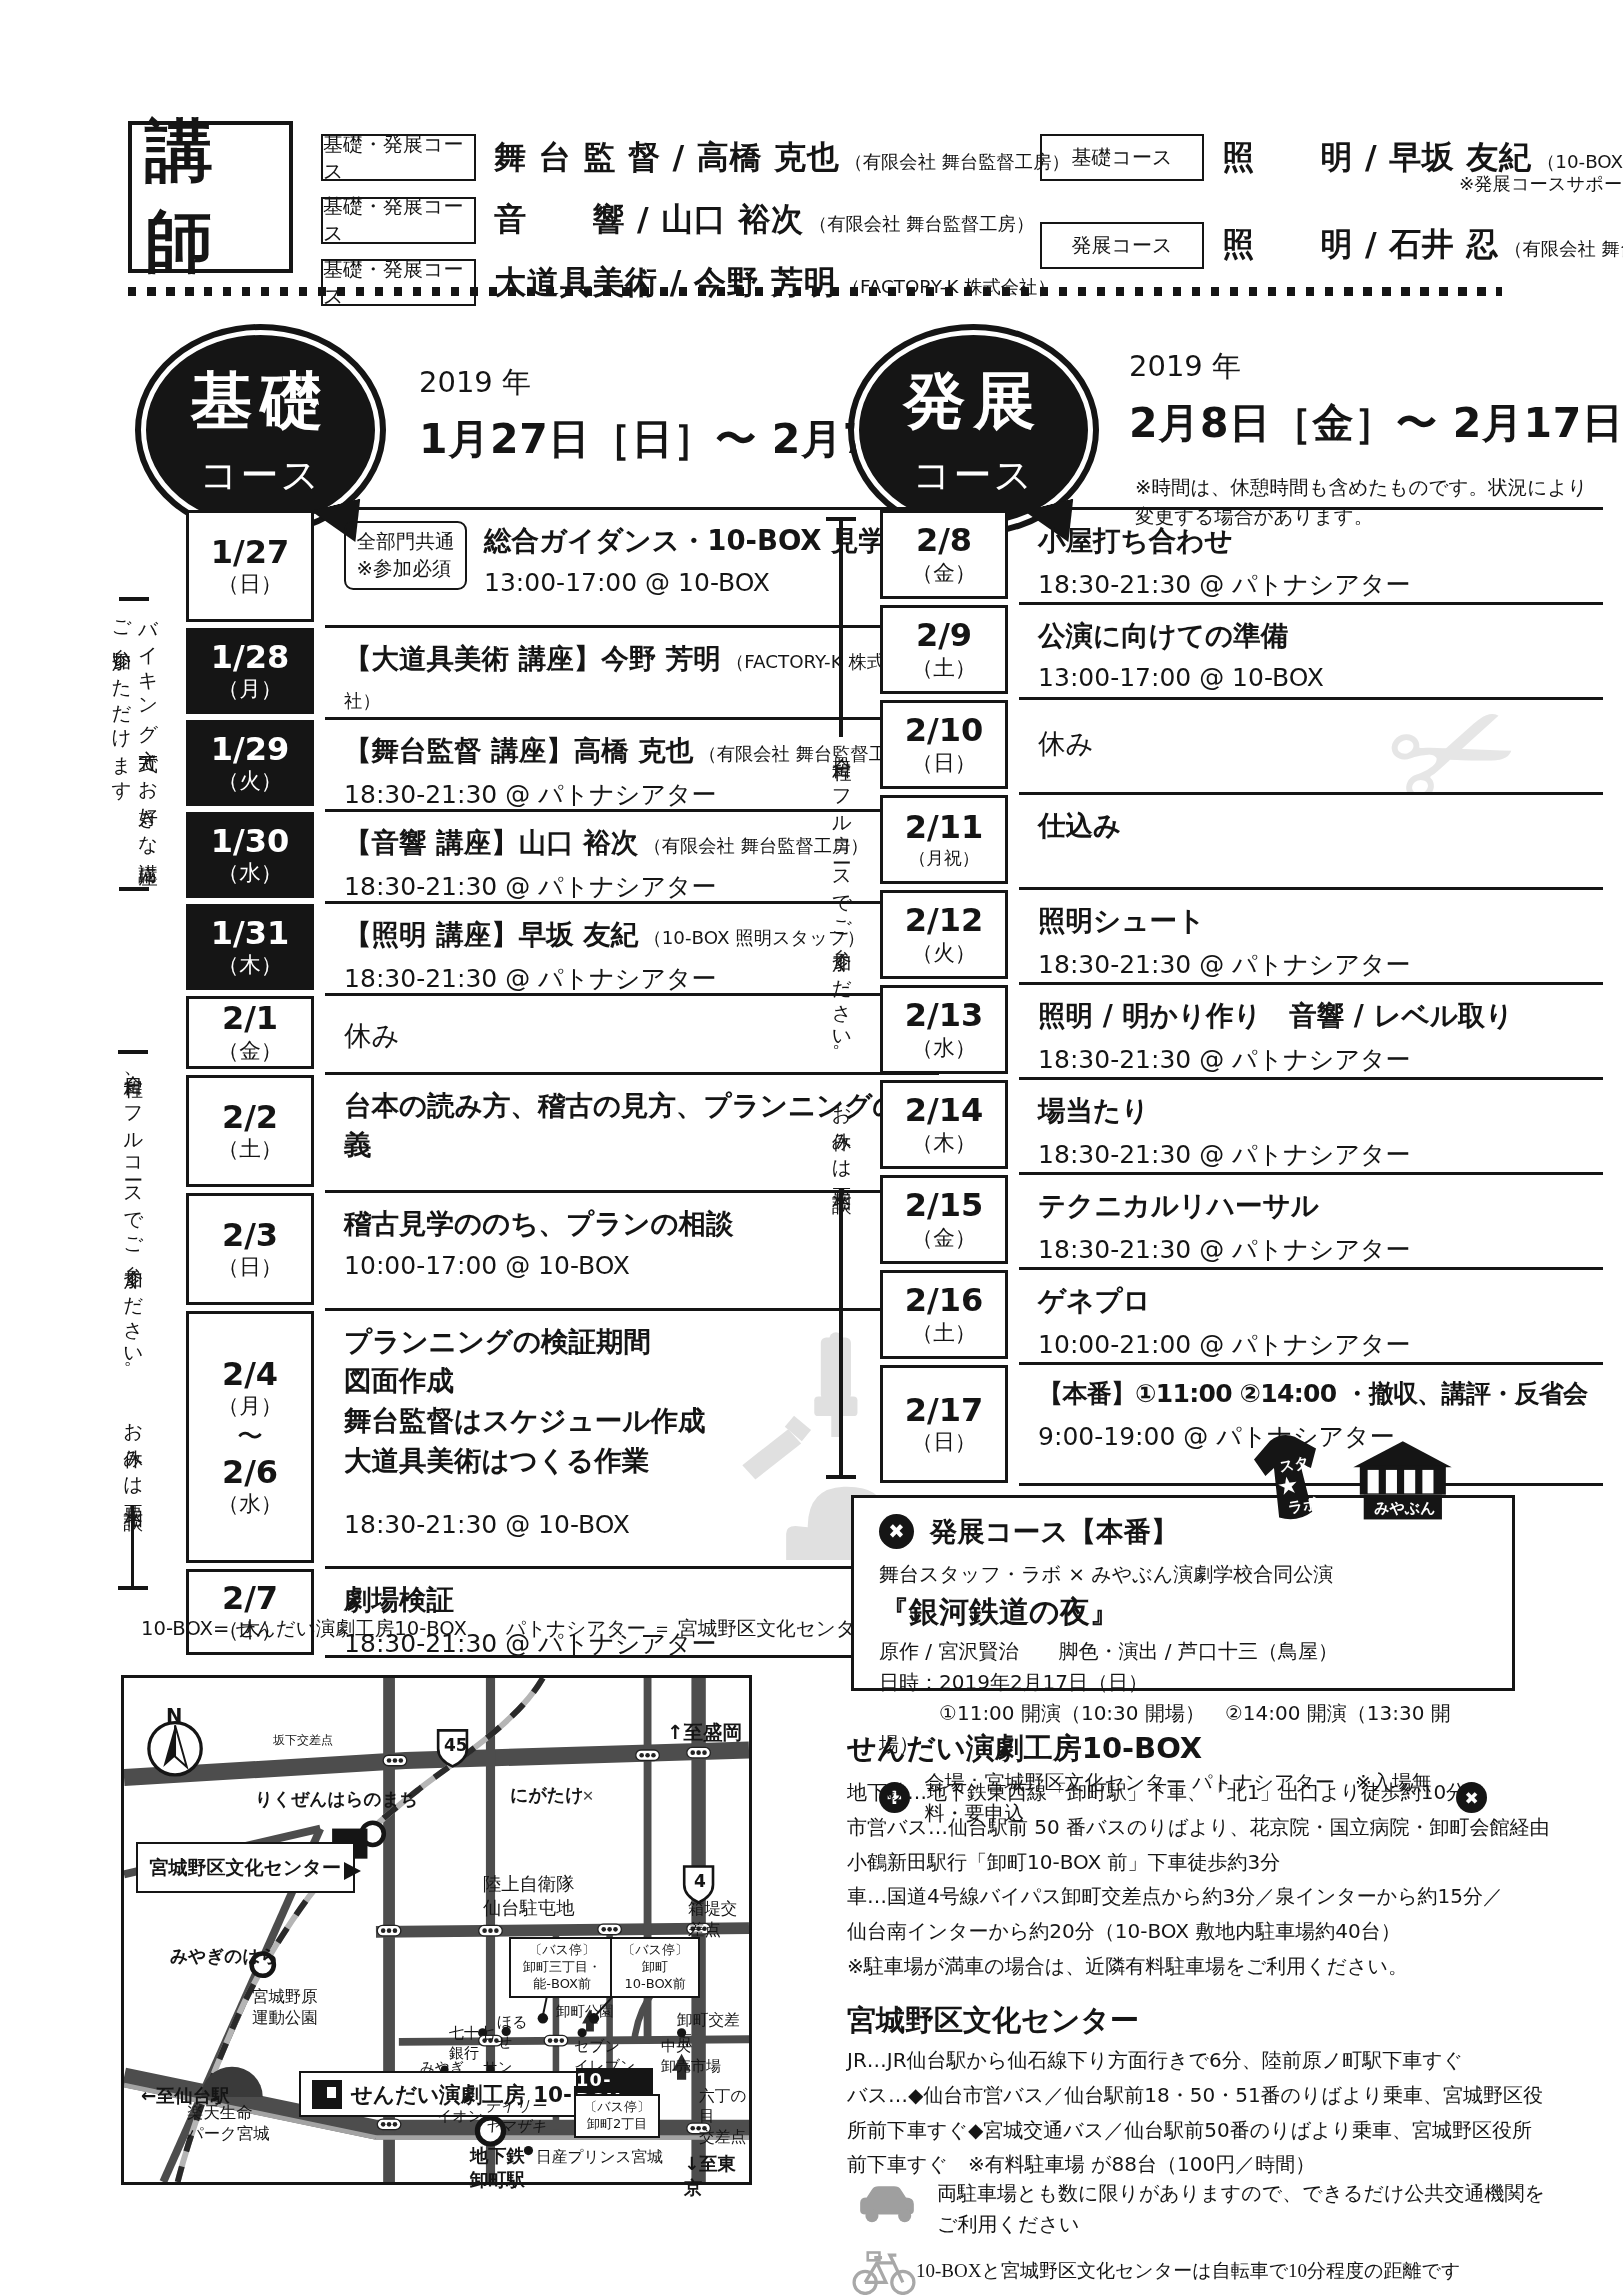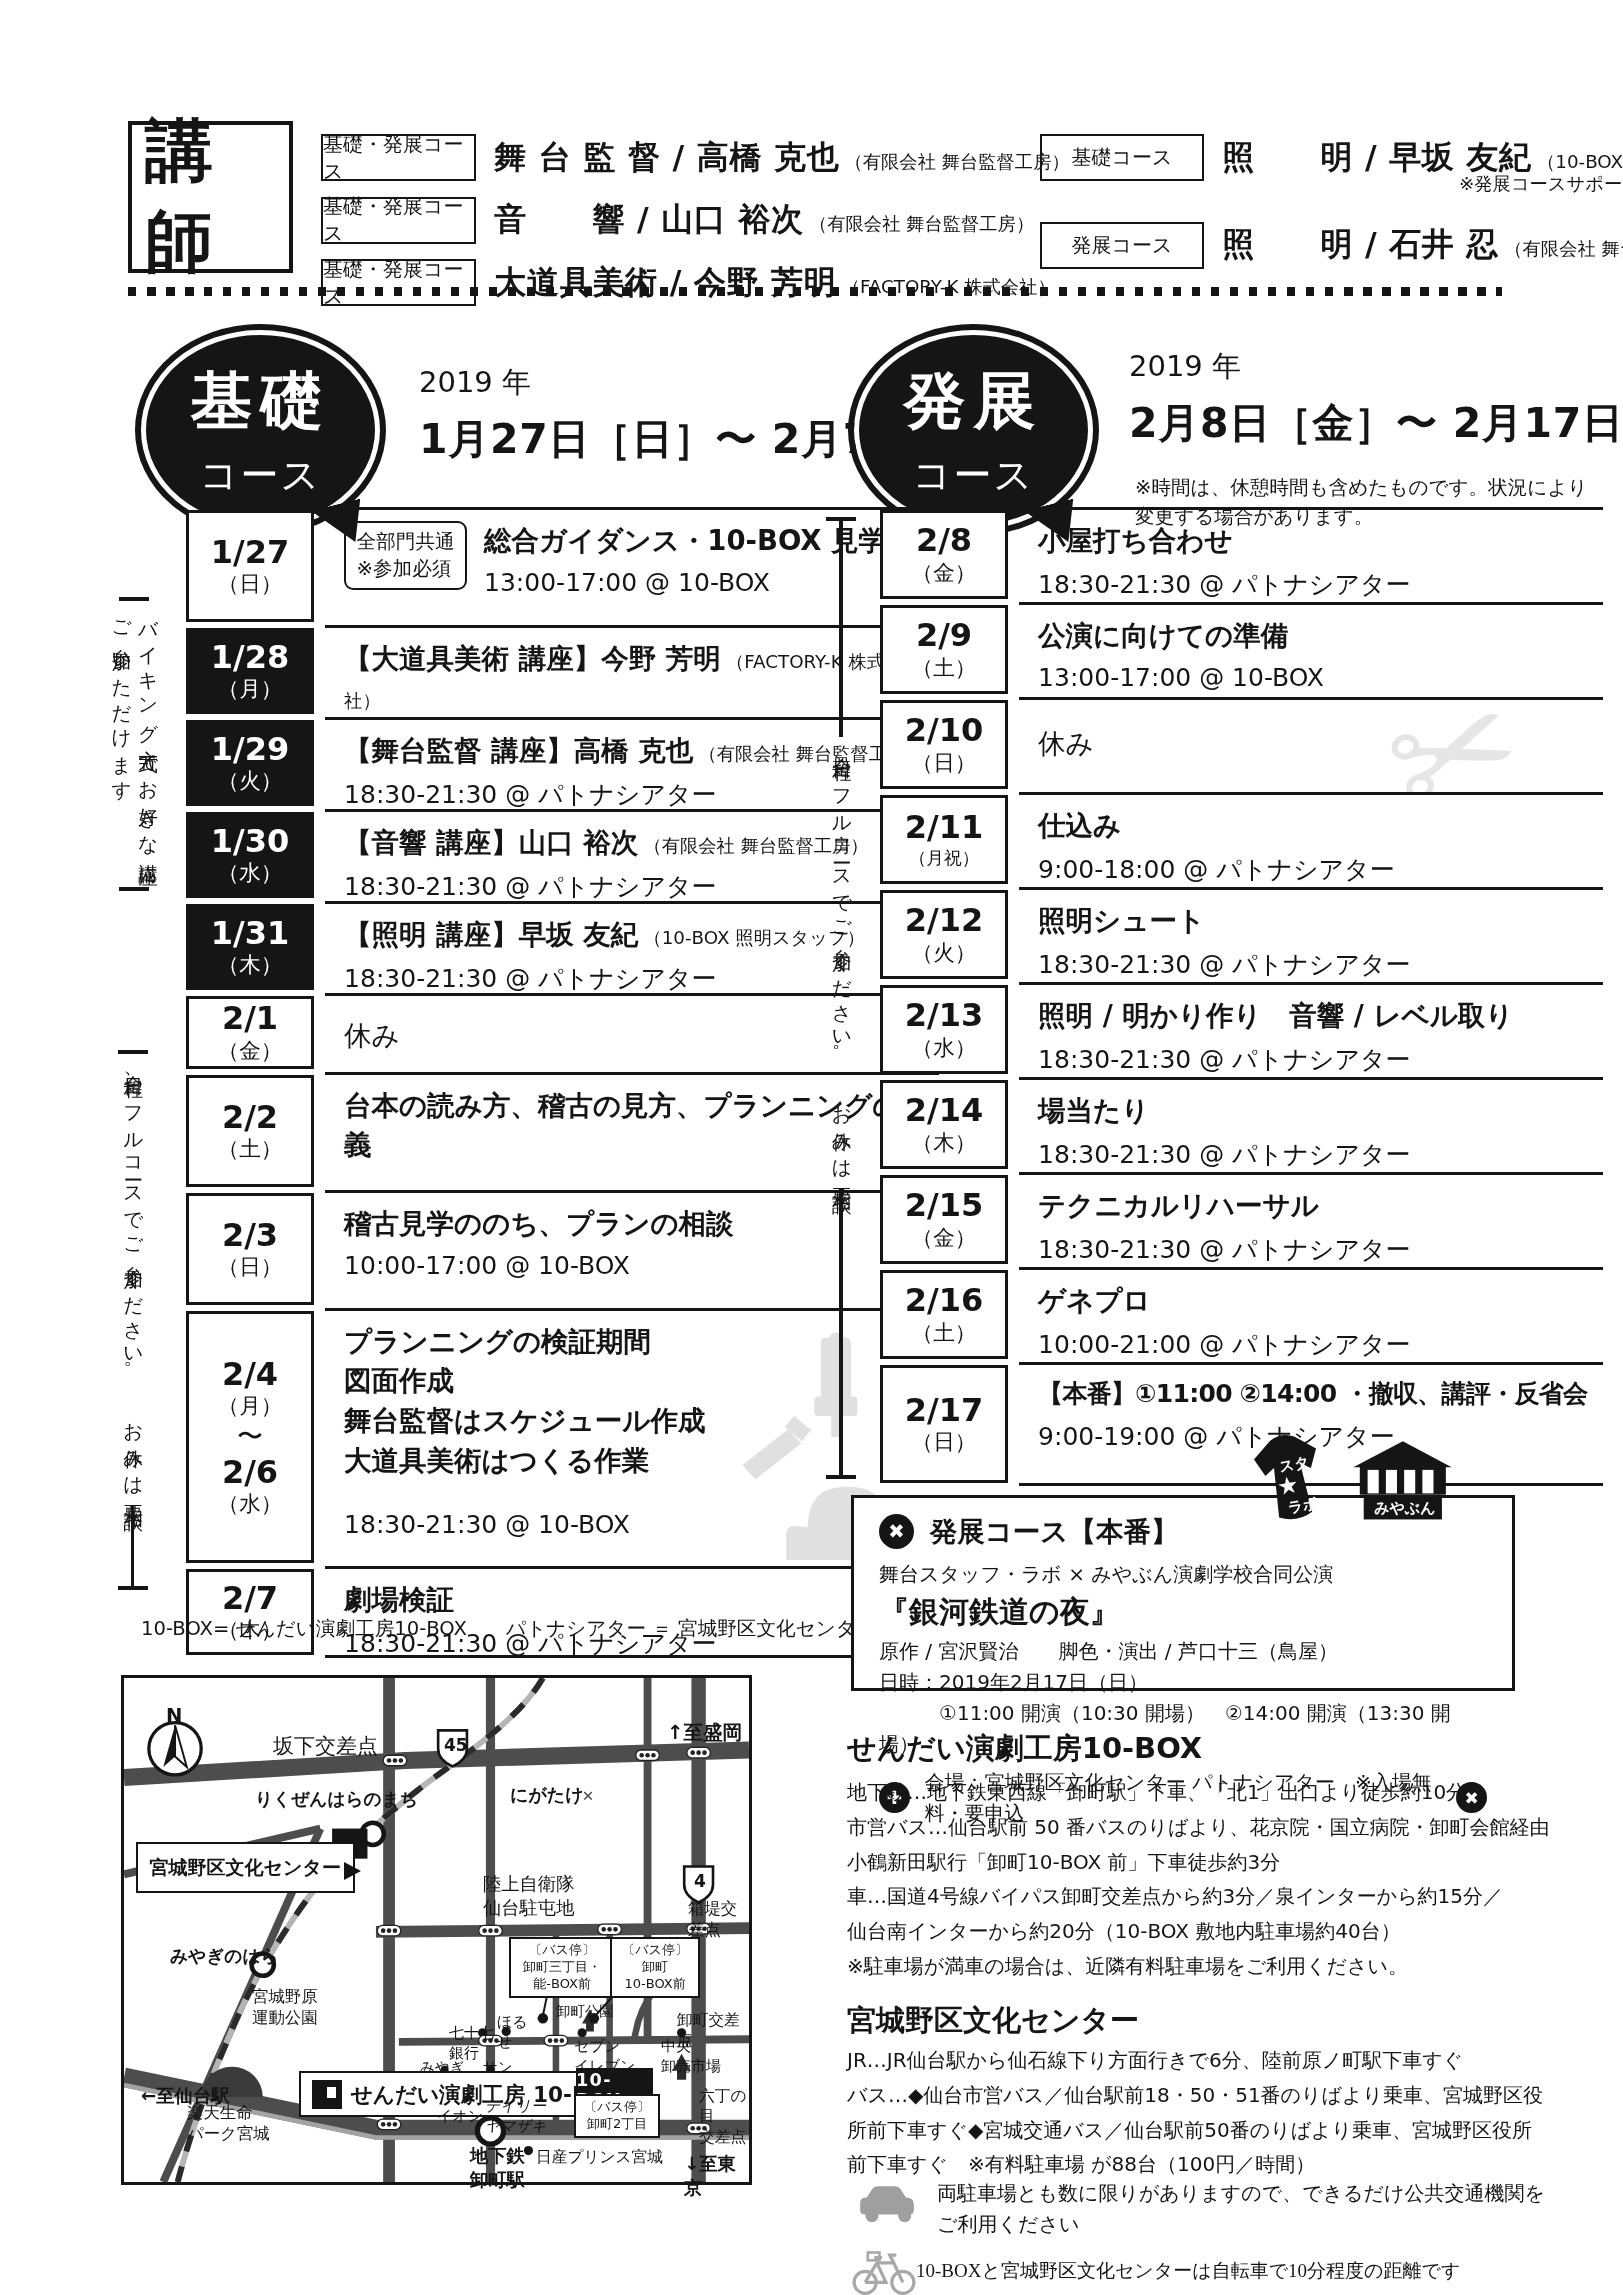--- a/index.html
+++ b/index.html
@@ -76,21 +76,21 @@
   .hbot{display:flex;align-items:center;gap:14.4px;margin-top:6.5px;}
   .hbot .right{margin-left:auto;}
 
   
   .atitle{font-size:29px;font-weight:bold;}
   .abody{font-size:20px;line-height:1.74;white-space:pre-line;}
   .notetxt{font-size:20px;line-height:1.55;white-space:pre-line;}
 
   
   .map{border:3.3px solid #151515;box-sizing:border-box;background:#fff;}
-  .ml{position:absolute;font-size:21px;line-height:1.3;white-space:pre-line;}
+  .ml{position:absolute;font-size:12px;line-height:1.3;white-space:pre-line;}
   .mlb{font-weight:bold;}
   .mbox{position:absolute;border:2px solid #151515;background:#fff;padding:3.3px 4.6px;font-size:13px;
         line-height:1.3;text-align:center;white-space:pre-line;}
   .bunka{position:absolute;border:2.6px solid #151515;background:#fff;font-size:19px;font-weight:bold;
          padding:10.5px 11.8px;white-space:nowrap;}
   .bunka::after{content:"";position:absolute;right:-17px;top:38%;width:0;height:0;
                 border:9.2px solid transparent;border-left:17px solid #151515;}
   .tlabel{position:absolute;border:2.6px solid #151515;background:#fff;font-size:21.6px;font-weight:bold;
           padding:6.5px 10.5px;display:flex;align-items:center;gap:9.2px;white-space:nowrap;}
   .bld{width:30px;height:29px;background:#151515;position:relative;flex:none;}
@@ -345,21 +345,20 @@
       </div>
     </div>
 
     <div class="srow h145">
       <div class="dc">
         <div class="d">2/11</div>
         <div class="w small">（月祝）</div>
       </div>
       <div class="cnt">
         <div class="t">仕込み</div>
-        <div class="tm">9:00-18:00 @ パトナシアター</div>
       </div>
     </div>
 
     <div class="srow h145">
       <div class="dc">
         <div class="d">2/12</div>
         <div class="w">（火）</div>
       </div>
       <div class="cnt">
         <div class="t">照明シュート</div>

